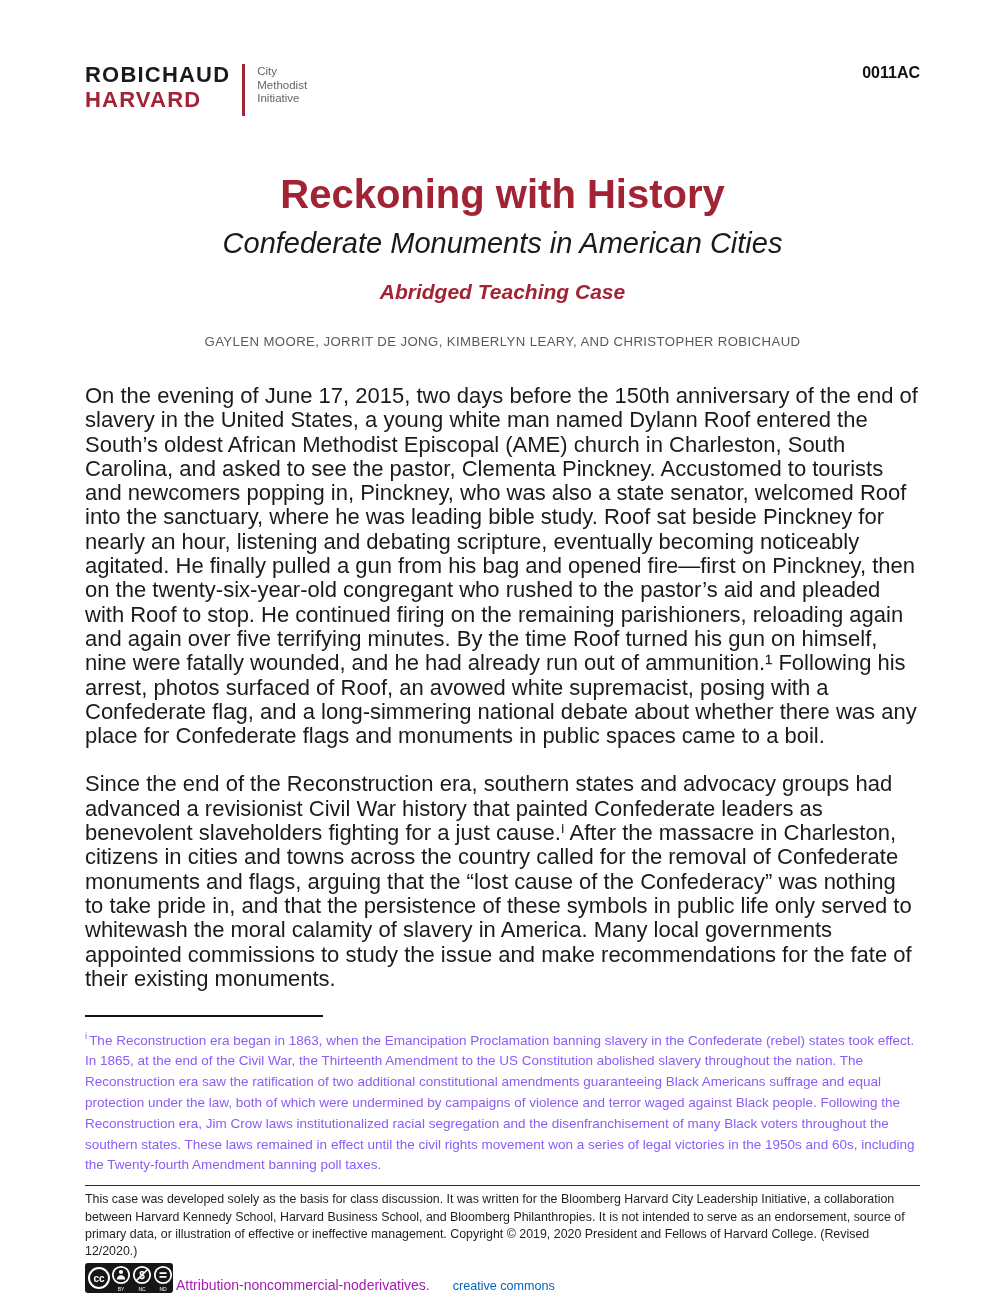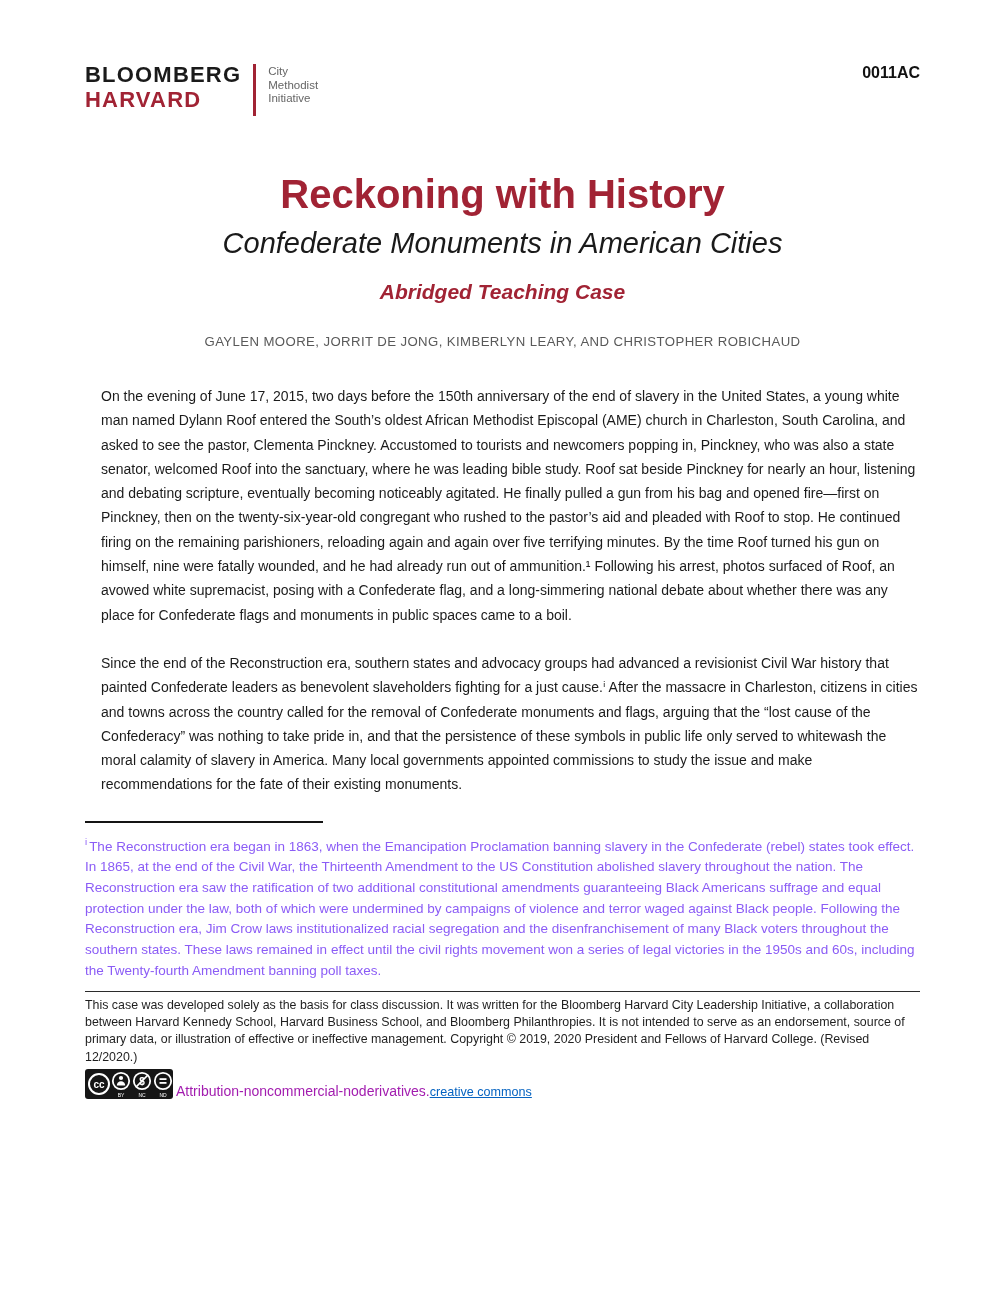--- a/index.html
+++ b/index.html
@@ -24,41 +24,41 @@
   .logo-initiative{font-size:11.5px;line-height:13.5px;color:#666;padding-top:3px;}
   .doc-code{font-size:16px;font-weight:600;color:#111;margin-top:2px;}
   
   .title-block{text-align:center;margin-top:54px;}
   .page-title{margin:0;font-size:40px;line-height:44px;font-weight:bold;color:#a12334;}
   .page-subtitle{margin:10px 0 0 0;font-size:29px;line-height:34px;font-weight:normal;font-style:italic;color:#1a1a1a;}
   .edition{margin:19px 0 0 0;font-size:21px;line-height:25px;font-weight:bold;font-style:italic;color:#a12334;}
   .authors{margin-top:30px;font-size:13.2px;letter-spacing:0.4px;color:#595959;}
   
   .body{margin-top:35px;}
-  .body p{margin:0 0 24px 16px;font-size:14px;line-height:24.3px;color:#1b1b1b;}
+  .body p{margin:0 0 24px 0;font-size:22px;line-height:24.3px;color:#1b1b1b;}
   
   .footnote-sep{width:238px;border:none;border-top:2px solid #141414;margin:8px 0 9px 0;}
   .footnote{font-size:13.5px;line-height:20.8px;color:#8b5cf6;}
   .footnote sup{font-size:9.5px;margin-right:2px;}
   .footer-rule{border:none;border-top:1.5px solid #2b2b2b;margin:9px 0 5px 0;}
   .disclaimer{margin:0;font-size:12.4px;line-height:17.3px;color:#1f1f1f;}
   .license-row{display:flex;align-items:flex-end;margin-top:3px;}
   .license-label{font-size:14px;color:#a21caf;margin-left:3px;}
-  .cc-link{font-size:12.6px;color:#0563c1;text-decoration:underline;margin-left:0;cursor:pointer;}
+  .cc-link{font-size:12.6px;color:#0563c1;margin-left:23px;cursor:pointer;}
   .cc-badge{flex:0 0 auto;display:block;}
 </style>
 </head>
 <body>
 
 <div class="page">
 
   <header class="header">
     <div class="logo">
       <div class="logo-names">
-        <div class="logo-bloomberg">BLOOMBERG</div>
+        <div class="logo-bloomberg">ROBICHAUD</div>
         <div class="logo-harvard">HARVARD</div>
       </div>
       <div class="logo-bar"></div>
       <div class="logo-initiative">
         <div>City</div>
         <div>Methodist</div>
         <div>Initiative</div>
       </div>
     </div>
     <div class="doc-code">0011AC</div>

